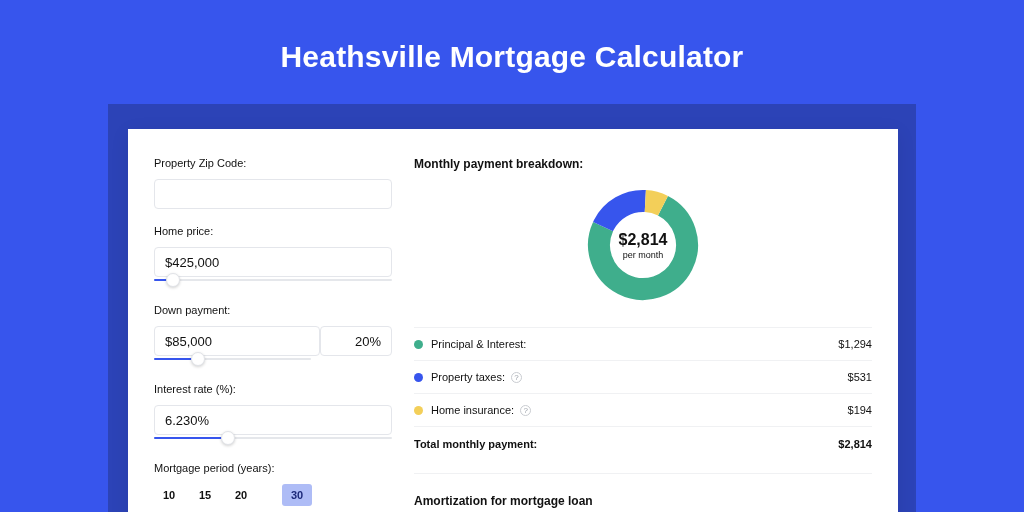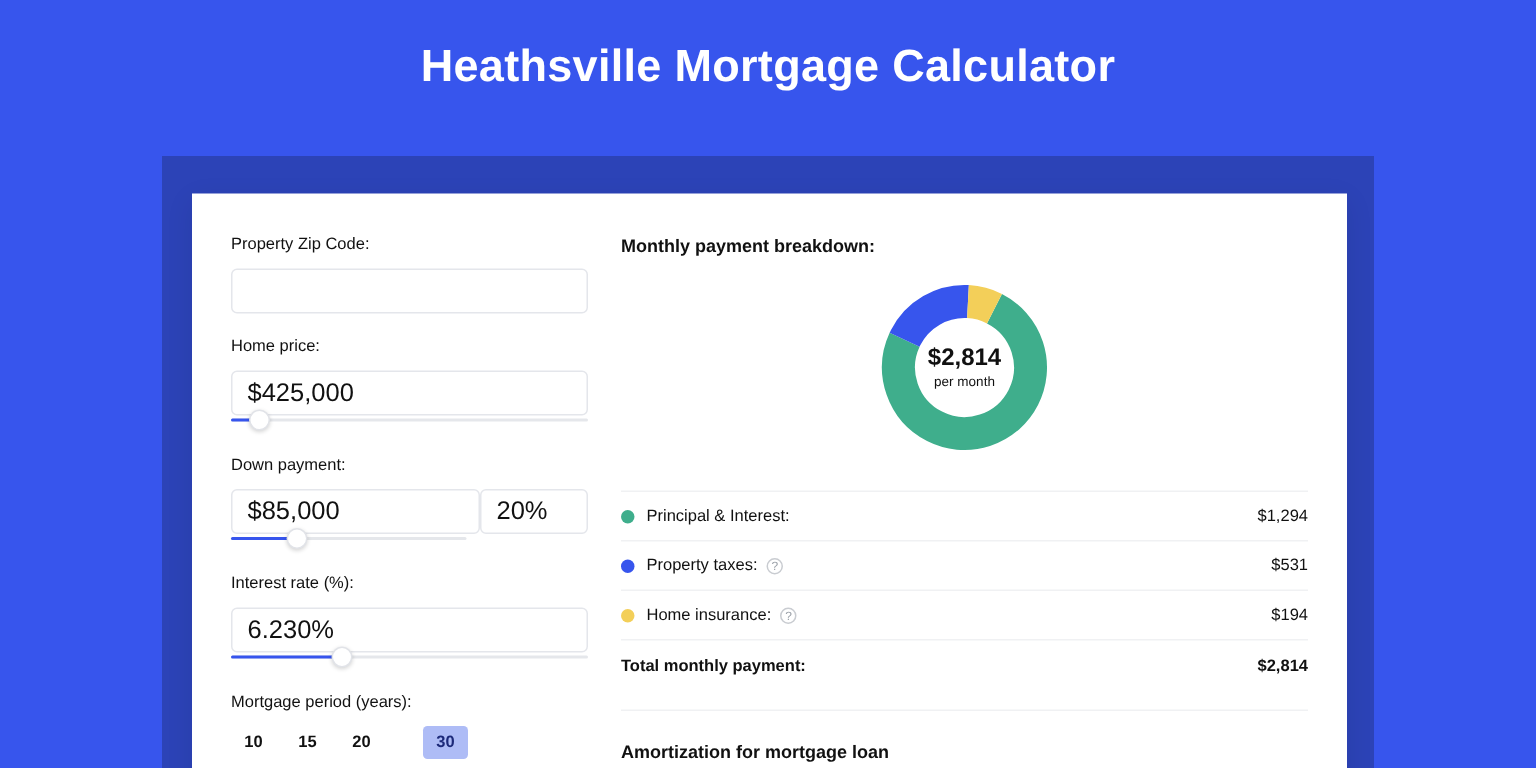--- a/index.html
+++ b/index.html
@@ -14,21 +14,21 @@
     width: 1024px;
     height: 512px;
     background: #3755ED;
     position: relative;
   }
   .title {
     text-align: center;
     color: #fff;
     font-size: 30px;
     font-weight: 700;
-    padding-top: 28px;
+    padding-top: 40px;
     letter-spacing: 0.2px;
   }
   .shadowband {
     position: absolute;
     left: 108px;
     top: 104px;
     width: 808px;
     height: 420px;
     background: #2C43B7;
   }
@@ -59,21 +59,21 @@
     font-size: 11px;
     color: #111;
     margin-bottom: 10px;
     display: block;
   }
   .txt-input {
     width: 100%;
     height: 30px;
     border: 1px solid #e4e6eb;
     border-radius: 4px;
-    font-size: 17px;
+    font-size: 13px;
     padding: 0 10px;
     color: #111;
     background: #fff;
   }
   .field-group { margin-bottom: 20px; position: relative; }
   .field-group.tight { margin-bottom: 16px; }
   .slider {
     position: relative;
     height: 8px;
     margin-top: -1px;
@@ -97,21 +97,21 @@
     top: -3px;
     width: 14px; height: 14px;
     background: #fff;
     border: 1px solid #e1e3e8;
     border-radius: 50%;
     box-shadow: 0 1px 3px rgba(0,0,0,0.18);
     transform: translateX(-50%);
   }
   .dp-row { display: flex; gap: 0; }
   .dp-row .txt-input:first-child { flex: 1; }
-  .dp-row .txt-input:last-child { width: 72px; }
+  .dp-row .txt-input:last-child { width: 72px; text-align: right; }
   .period-btns { display: flex; gap: 6px; }
   .period-btn {
     width: 30px; height: 22px;
     border-radius: 3px;
     border: none;
     background: transparent;
     font-size: 11px;
     font-weight: 700;
     color: #111;
     cursor: pointer;

